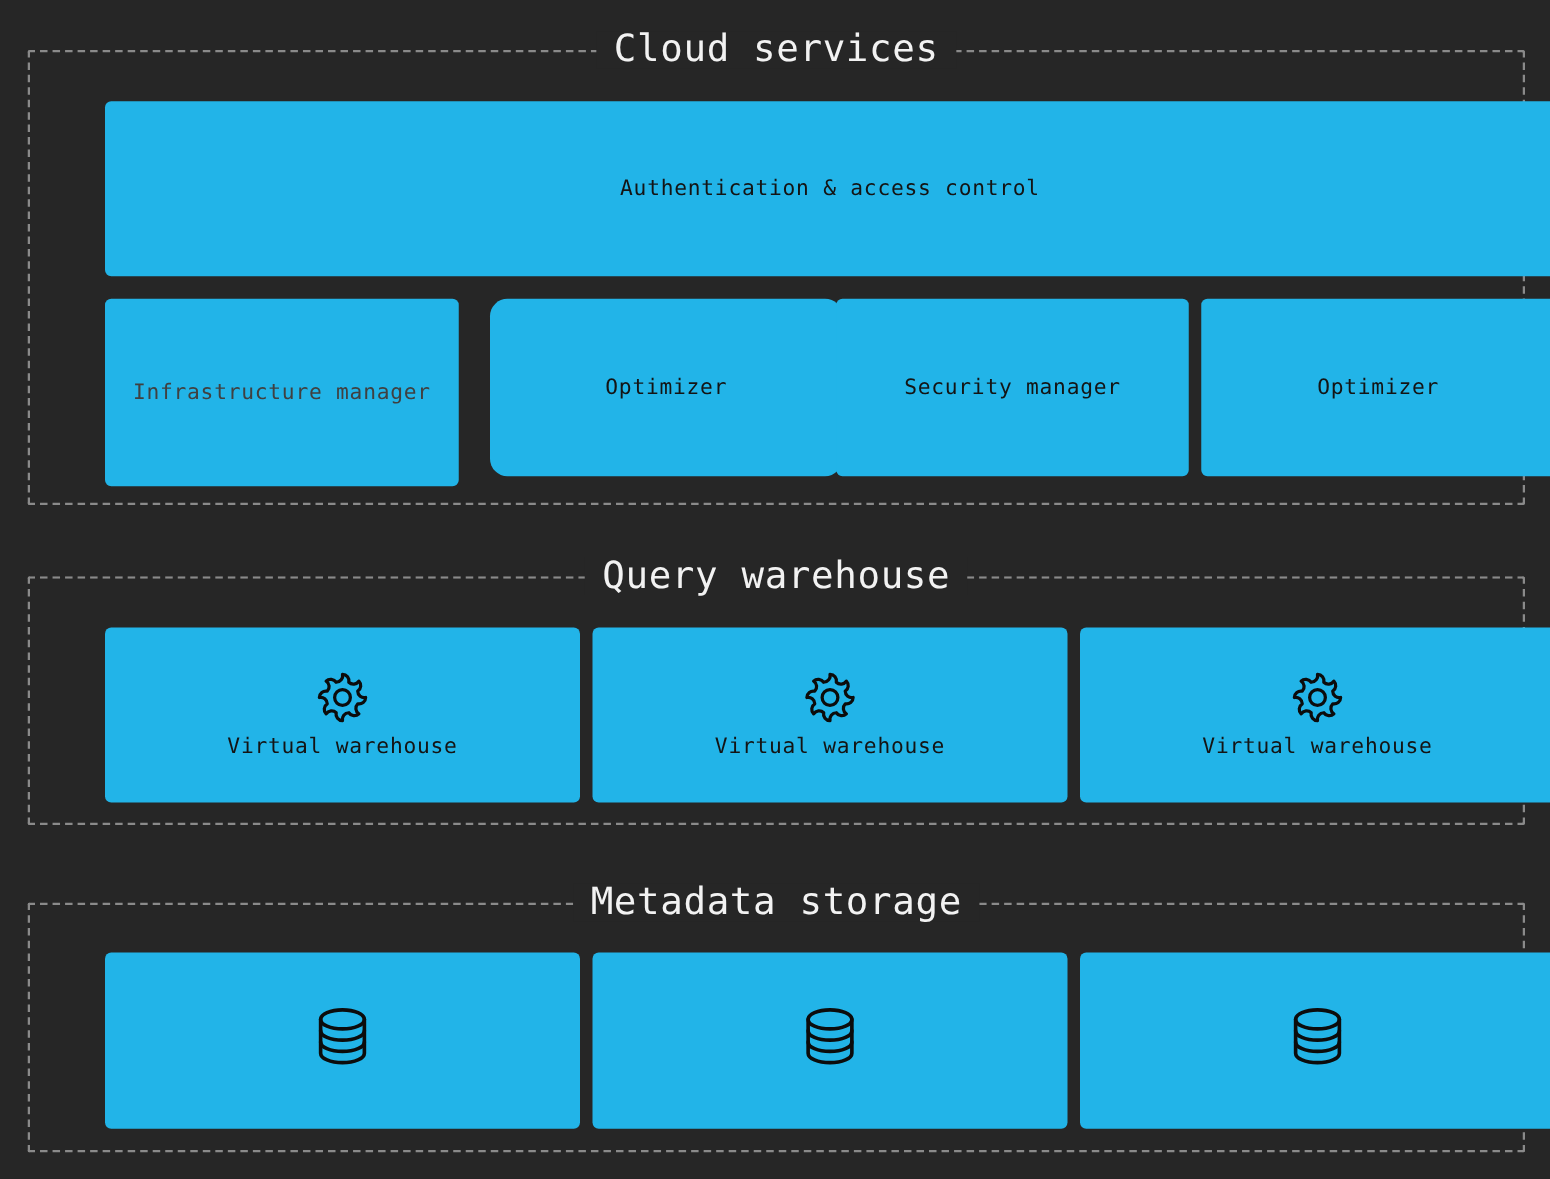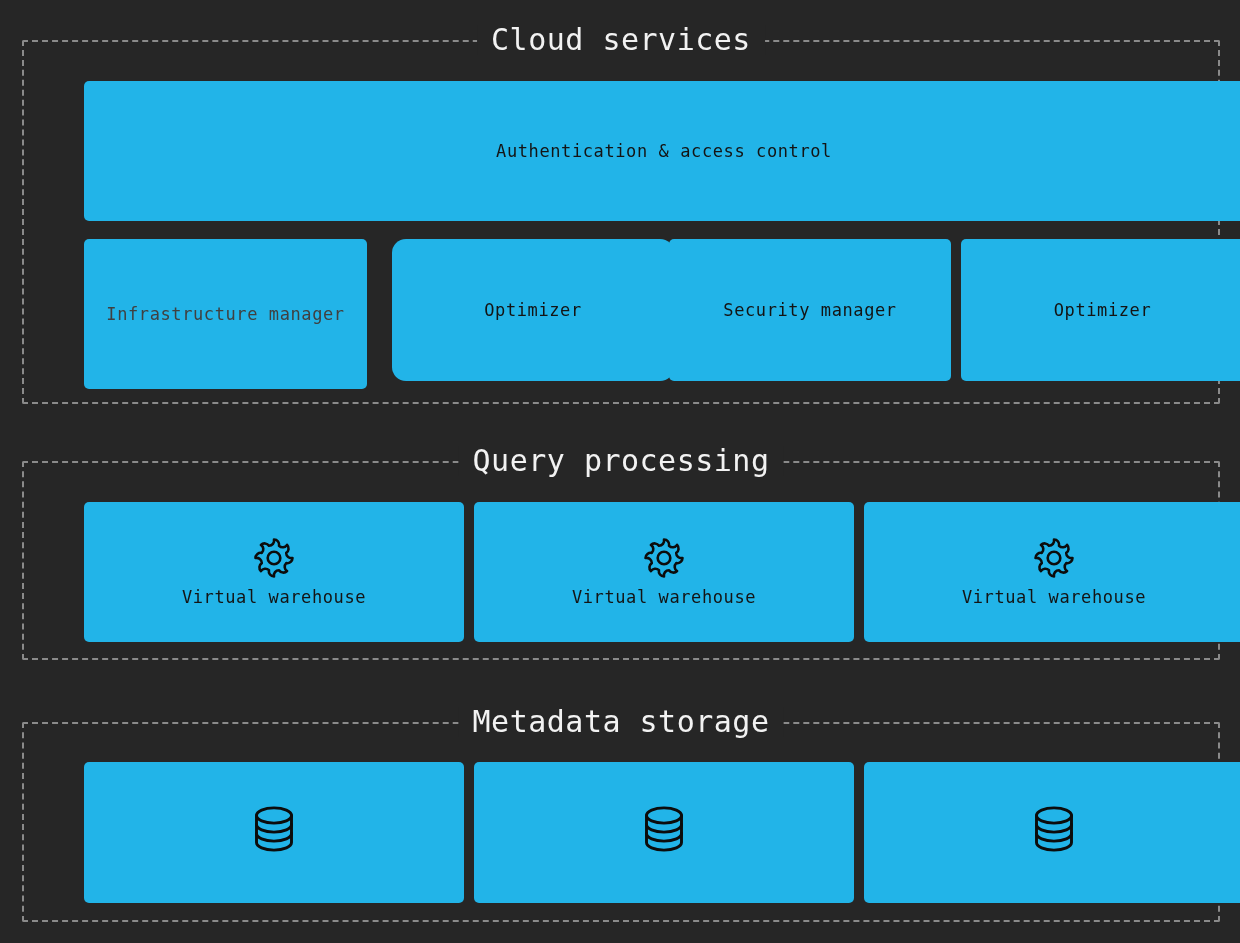--- a/index.html
+++ b/index.html
@@ -87,21 +87,21 @@
     <div class="node" style="left: 348px; top: 239px; width: 282px; height: 142px; background: rgb(34, 180, 232); color: rgb(20, 20, 20); border-radius: 14px;">
       <span class="node-label">Optimizer</span>
     </div>
     <div class="node" style="left: 625px; top: 239px; width: 282px; height: 142px; background: rgb(34, 180, 232); color: rgb(20, 20, 20);">
       <span class="node-label">Security manager</span>
     </div>
     <div class="node" style="left: 917px; top: 239px; width: 283px; height: 142px; background: rgb(34, 180, 232); color: rgb(20, 20, 20);">
       <span class="node-label">Optimizer</span>
     </div>
     <div class="group" style="left: 22px; top: 461px; width: 1198px; height: 199px; border-color: rgb(138, 138, 138);">
-      <div class="group-title" style="background: rgb(38, 38, 38); color: rgb(242, 242, 242);">Query processing</div>
+      <div class="group-title" style="background: rgb(38, 38, 38); color: rgb(242, 242, 242);">Query warehouse</div>
     </div>
     <div class="node" style="left: 40px; top: 502px; width: 380px; height: 140px; background: rgb(34, 180, 232); color: rgb(20, 20, 20);">
       <span class="node-icon">
         <svg width="42" height="42" viewBox="0 0 42 42" aria-hidden="true">
           <path d="M 21.00 2.50 A 5.2 5.2 0 0 1 26.05 8.80 A 5.2 5.2 0 0 0 34.08 7.92 A 5.2 5.2 0 0 1 33.20 15.95 A 5.2 5.2 0 0 0 39.50 21.00 A 5.2 5.2 0 0 1 33.20 26.05 A 5.2 5.2 0 0 0 34.08 34.08 A 5.2 5.2 0 0 1 26.05 33.20 A 5.2 5.2 0 0 0 21.00 39.50 A 5.2 5.2 0 0 1 15.95 33.20 A 5.2 5.2 0 0 0 7.92 34.08 A 5.2 5.2 0 0 1 8.80 26.05 A 5.2 5.2 0 0 0 2.50 21.00 A 5.2 5.2 0 0 1 8.80 15.95 A 5.2 5.2 0 0 0 7.92 7.92 A 5.2 5.2 0 0 1 15.95 8.80 A 5.2 5.2 0 0 0 21.00 2.50 Z" fill="none" stroke="#0c0c0c" stroke-width="2.6" stroke-linejoin="round" stroke-linecap="round"></path>
           <circle cx="21" cy="21" r="6.3" fill="none" stroke="#0c0c0c" stroke-width="2.6"></circle>
         </svg>
       </span>
       <span class="node-label">Virtual warehouse</span>
     </div>

